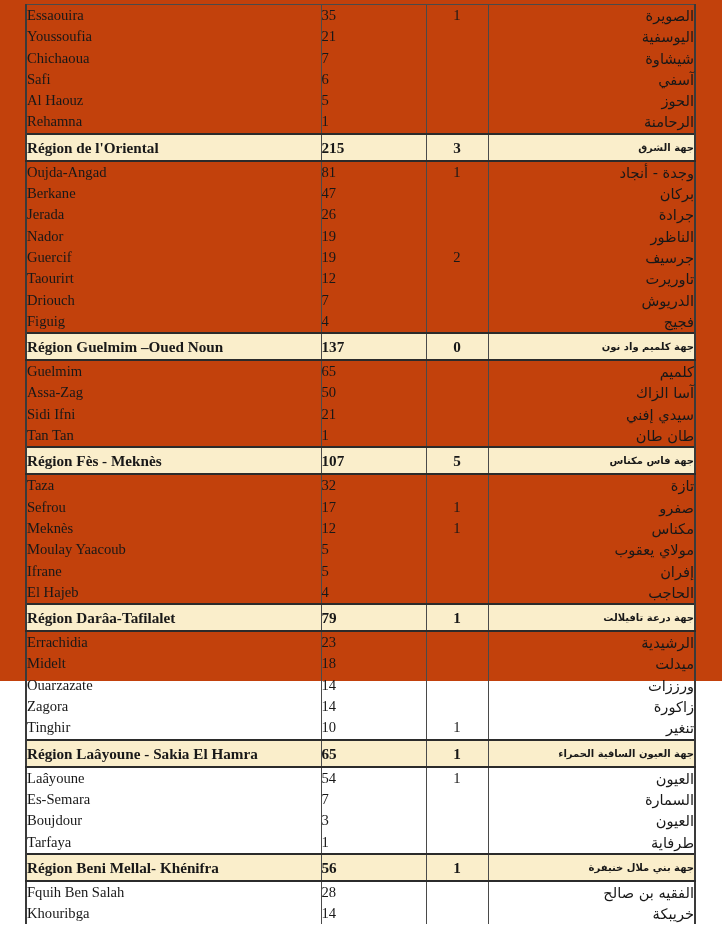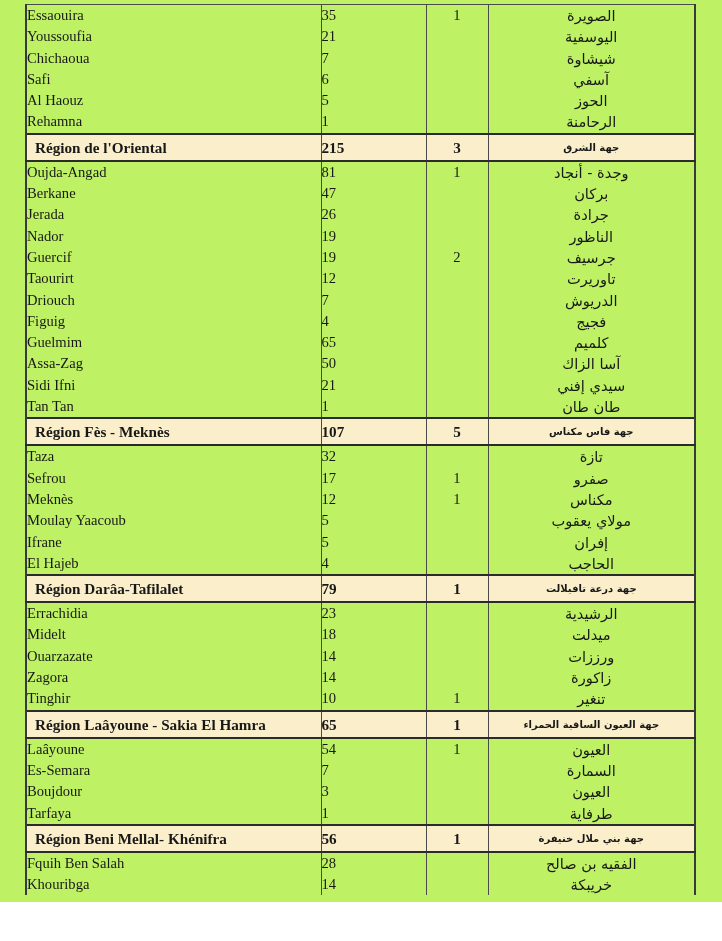--- a/index.html
+++ b/index.html
@@ -10,22 +10,22 @@
   body {
     width: 722px;
     height: 941px;
     font-family: "Liberation Serif", "DejaVu Serif", serif;
     color: #181818;
     overflow: hidden;
   }
   #page {
     position: relative;
     width: 722px;
-    height: 902px;
-    background: #bef264;
+    height: 681px;
+    background: #c2410c;
   }
   table.stats {
     position: absolute;
     left: 25px;
     top: 4px;
     width: 669px;
     border-collapse: collapse;
     table-layout: fixed;
   }
   table.stats td {
@@ -40,36 +40,36 @@
   
   col.c-name   { width: 295px; }
   col.c-cases  { width: 105px; }
   col.c-deaths { width: 62px; }
   col.c-ar     { width: 207px; }
 
   
   td.name   { border-left: 2px solid #3a3a3a; border-right: 1.5px solid #4a4a4a; padding-left: 7px; text-align: left; }
   td.cases  { border-right: 1.5px solid #4a4a4a; text-align: left; }
   td.deaths { border-right: 1.5px solid #4a4a4a; text-align: center; }
-  td.ar     { border-right: 2px solid #3a3a3a; text-align: center; padding-right: 8px;
+  td.ar     { border-right: 2px solid #3a3a3a; text-align: right; padding-right: 8px;
               direction: rtl; font-family: "DejaVu Sans", "Liberation Sans", sans-serif;
               font-size: 12.4px; }
 
   
   tr.region td {
     background: #faeecb;
     font-weight: bold;
     border-top: 2px solid #2b2b2b;
     border-bottom: 2px solid #2b2b2b;
     height: 25px;
     line-height: 25px;
     font-size: 15.2px;
   }
   tr.region td.ar { font-size: 10px; }
-  tr.region td.name { padding-left: 8px; }
+  tr.region td.name { }
 
   
   tr.first td { border-top: 1.5px solid #4a4a4a; }
   tr.last td  { border-bottom: 0; }
 </style>
 </head>
 <body>
 
 <div id="page">
   <table class="stats">
@@ -163,20 +163,26 @@
           <td class="cases">7</td>
           <td class="deaths"></td>
           <td class="ar">الدريوش</td>
         </tr>
         <tr class="province">
           <td class="name">Figuig</td>
           <td class="cases">4</td>
           <td class="deaths"></td>
           <td class="ar">فجيج</td>
         </tr>
+        <tr class="region">
+          <td class="name">Région Guelmim –Oued Noun</td>
+          <td class="cases">137</td>
+          <td class="deaths">0</td>
+          <td class="ar">جهة كلميم واد نون</td>
+        </tr>
         <tr class="province">
           <td class="name">Guelmim</td>
           <td class="cases">65</td>
           <td class="deaths"></td>
           <td class="ar">كلميم</td>
         </tr>
         <tr class="province">
           <td class="name">Assa-Zag</td>
           <td class="cases">50</td>
           <td class="deaths"></td>

